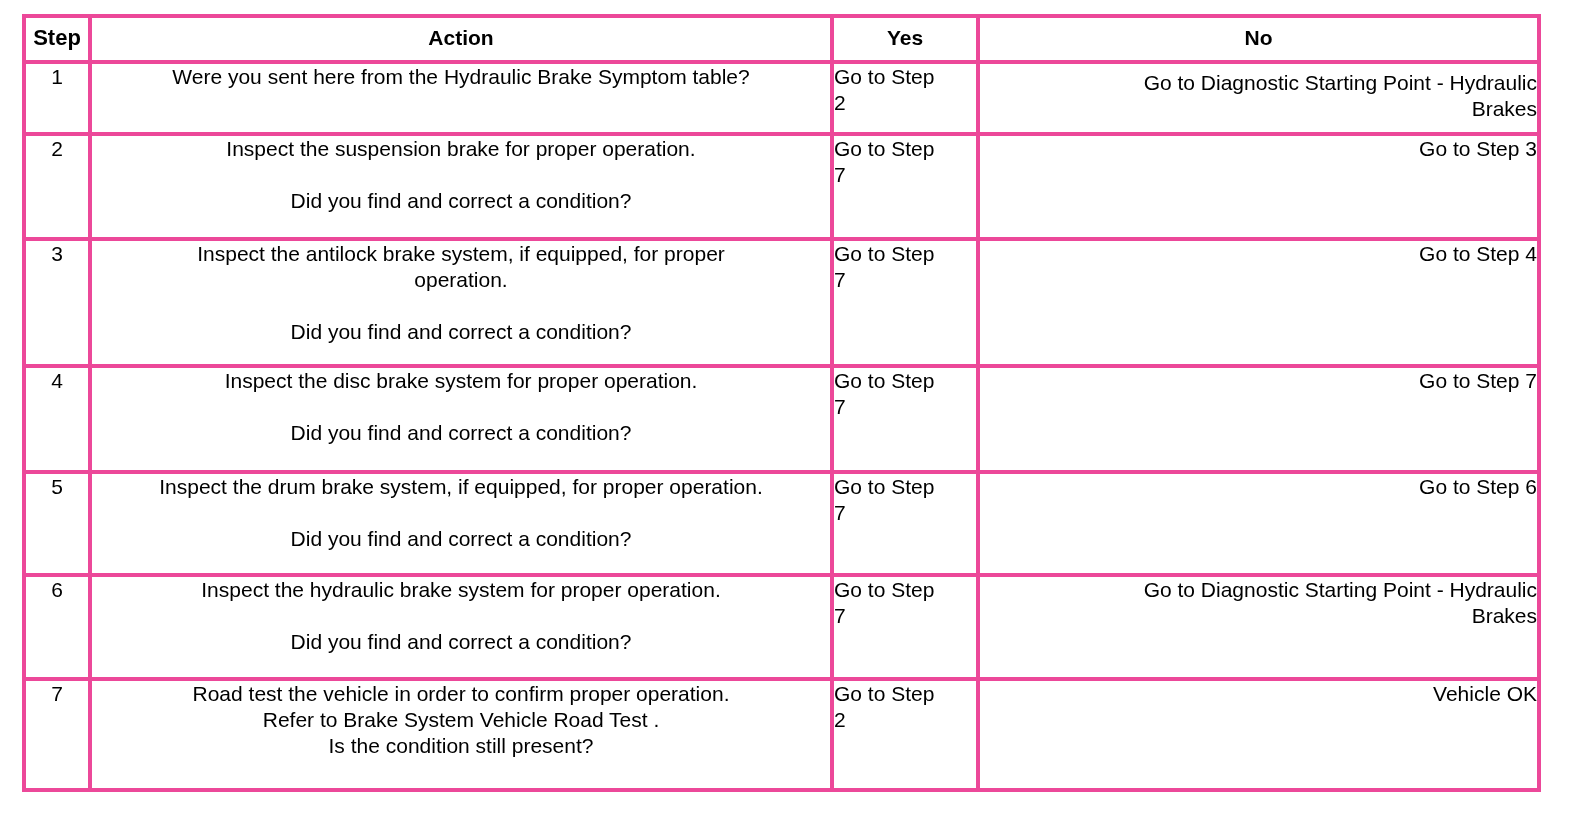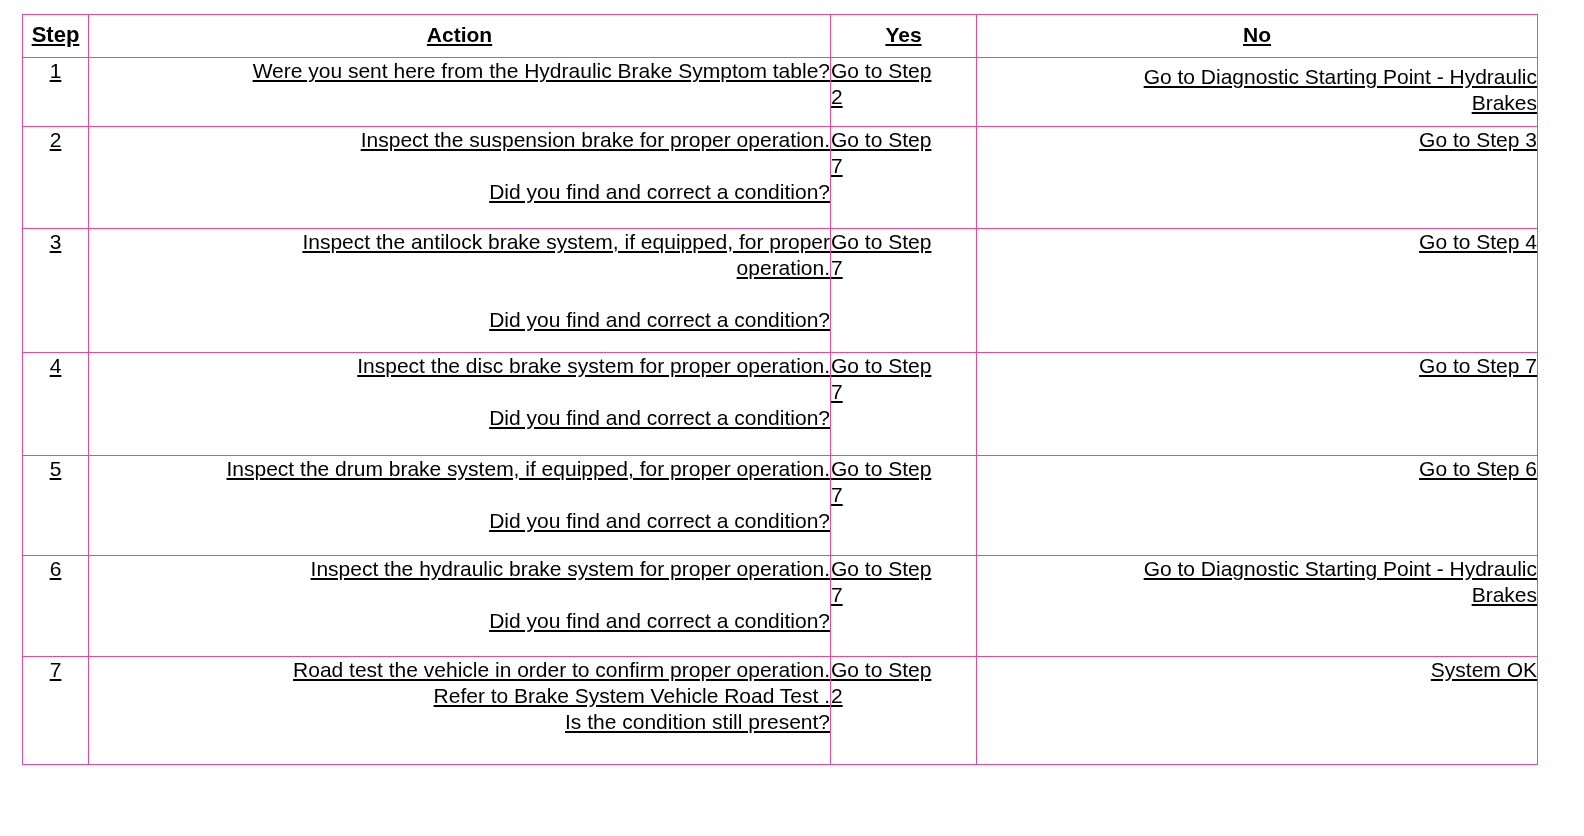--- a/index.html
+++ b/index.html
@@ -27,29 +27,28 @@
     left: 22px;
     top: 14px;
     width: 1515px;
     border-collapse: collapse;
     table-layout: fixed;
     background: #ffffff;
   }
 
   table.diag td,
   table.diag th {
-    border: 1px solid #ec4899;
+    border: 4px solid #ec4899;
     padding: 0;
     background: #ffffff;
     vertical-align: top;
     font-weight: normal;
     font-size: 21px;
     line-height: 26px;
     color: #000000;
-    text-decoration: underline;
   }
 
   
   col.c-step   { width: 66px; }
   col.c-action { width: 742px; }
   col.c-yes    { width: 146px; }
   col.c-no     { width: 561px; }
 
   
   tr.hdr th {
@@ -65,21 +64,21 @@
   }
 
   
   td.step {
     text-align: center;
     vertical-align: middle;
     font-size: 21px;
   }
 
   td.action {
-    text-align: right;
+    text-align: center;
     vertical-align: top;
     padding: 4px 6px 4px 7px;
   }
 
   td.yes {
     text-align: left;
     vertical-align: middle;
     padding: 4px 4px;
   }
 
@@ -222,19 +221,19 @@
           <td class="action">
             <span class="line">Road test the vehicle in order to confirm proper operation.</span>
             <span class="line">Refer to Brake System Vehicle Road Test .</span>
             <span class="line">Is the condition still present?</span>
           </td>
           <td class="yes">
             <span class="line">Go to Step</span>
             <span class="line">2</span>
           </td>
           <td class="no">
-            <span class="line">System OK</span>
+            <span class="line">Vehicle OK</span>
           </td>
         </tr>
       </tbody>
   </table>
 
 </div>
 
 </body></html>

